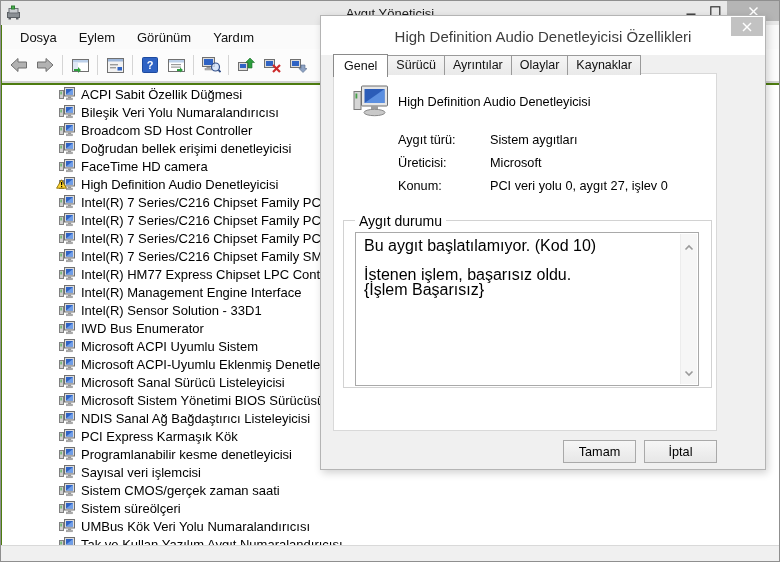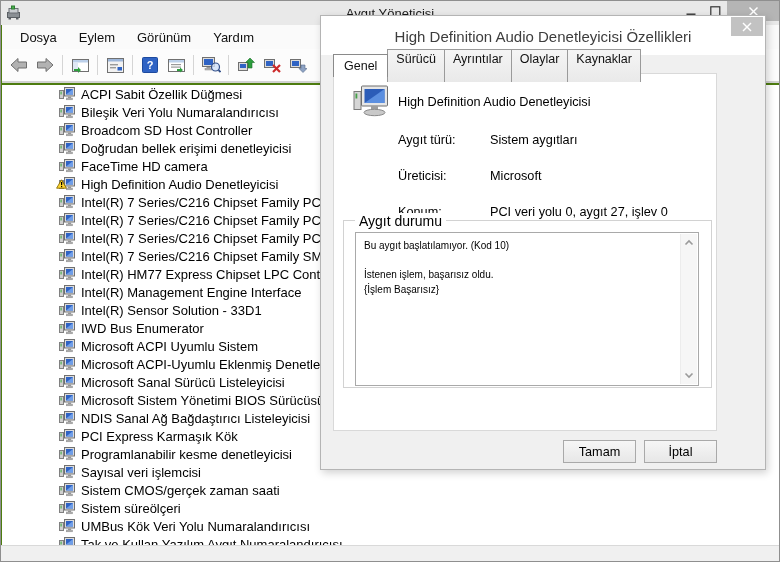--- a/index.html
+++ b/index.html
@@ -34,32 +34,32 @@
   
   .statusbar { position:absolute; left:0; bottom:0; width:100%; height:16px; background:#f0f0f0; border-top:1px solid #d9d9d9; }
 
   
   .dialog { position:absolute; left:319px; top:14px; width:446px; height:455px; background:#f0f0f0; border:1px solid #b4b4b4; box-shadow:2px 3px 8px rgba(0,0,0,0.18); z-index:5; }
   .dlg-titlebar { position:relative; height:39px; background:#ffffff; }
   .dlg-title { text-align:center; font-size:15px; line-height:42px; color:#3d3d3d; white-space:nowrap; }
   .dlg-close { position:absolute; right:2px; top:1px; width:32px; height:19px; background:#c2c2c2; display:flex; align-items:center; justify-content:center; }
 
   .tabstrip { position:absolute; left:12px; top:40px; height:18px; display:flex; align-items:center; z-index:3; }
-  .tab { font-size:12.5px; color:#111; padding:2px 8px 16px; background:linear-gradient(#f5f5f5,#e9e9e9); border:1px solid #9a9a9a; border-bottom:none; margin-right:-1px; }
+  .tab { font-size:12.5px; color:#111; padding:2px 8px 3px; background:linear-gradient(#f5f5f5,#e9e9e9); border:1px solid #9a9a9a; border-bottom:none; margin-right:-1px; }
   .tab.active { background:#fff; padding:4px 10px 4px; border-color:#8a8a8a; position:relative; z-index:4; margin-bottom:-1px; }
 
   .tab-page { position:absolute; left:12px; top:57px; width:384px; height:358px; background:#fff; border:1px solid #d9d9d9; }
   .dev-big-icon { position:absolute; left:19px; top:11px; }
   .dev-name { position:absolute; left:64px; top:21px; font-size:12.7px; color:#000; }
-  .fields { position:absolute; left:64px; top:58px; display:grid; grid-template-columns:92px auto; row-gap:20px; font-size:12.7px; color:#000; }
+  .fields { position:absolute; left:64px; top:58px; display:grid; grid-template-columns:92px auto; row-gap:7px; font-size:12.7px; color:#000; }
   .fields div { line-height:16px; }
 
   .groupbox { position:absolute; left:9px; top:146px; width:369px; height:168px; border:1px solid #d2d2d2; }
   .gb-label { position:absolute; top:-8px; left:11px; background:#fff; padding:0 4px; font-size:14px; color:#000; }
-  .statusbox { position:absolute; left:11px; top:11px; width:344px; height:154px; background:#fff; border:1px solid #a9a9a9; font-size:10px; color:#000; padding:6px 26px 6px 8px; }
+  .statusbox { position:absolute; left:11px; top:11px; width:344px; height:154px; background:#fff; border:1px solid #a9a9a9; font-size:16px; color:#000; padding:6px 26px 6px 8px; }
   .sb-line { min-height:14.6px; line-height:14.6px; white-space:pre; }
   .sbar { position:absolute; top:1px; right:1px; bottom:1px; width:17px; background:#f6f6f6; border-left:1px solid #ececec; }
   .sbar-up { position:absolute; top:3px; left:3px; }
   .sbar-dn { position:absolute; bottom:3px; left:3px; }
 
   .btn { position:absolute; width:73px; height:23px; background:linear-gradient(#f6f6f6,#e7e7e7); border:1px solid #a9a9a9; font-size:12.7px; color:#000; display:flex; align-items:center; justify-content:center; }
   .btn-ok { left:242px; top:424px;text-align:right; }
   .btn-cancel { left:323px; top:424px; }
 </style>
 </head>

